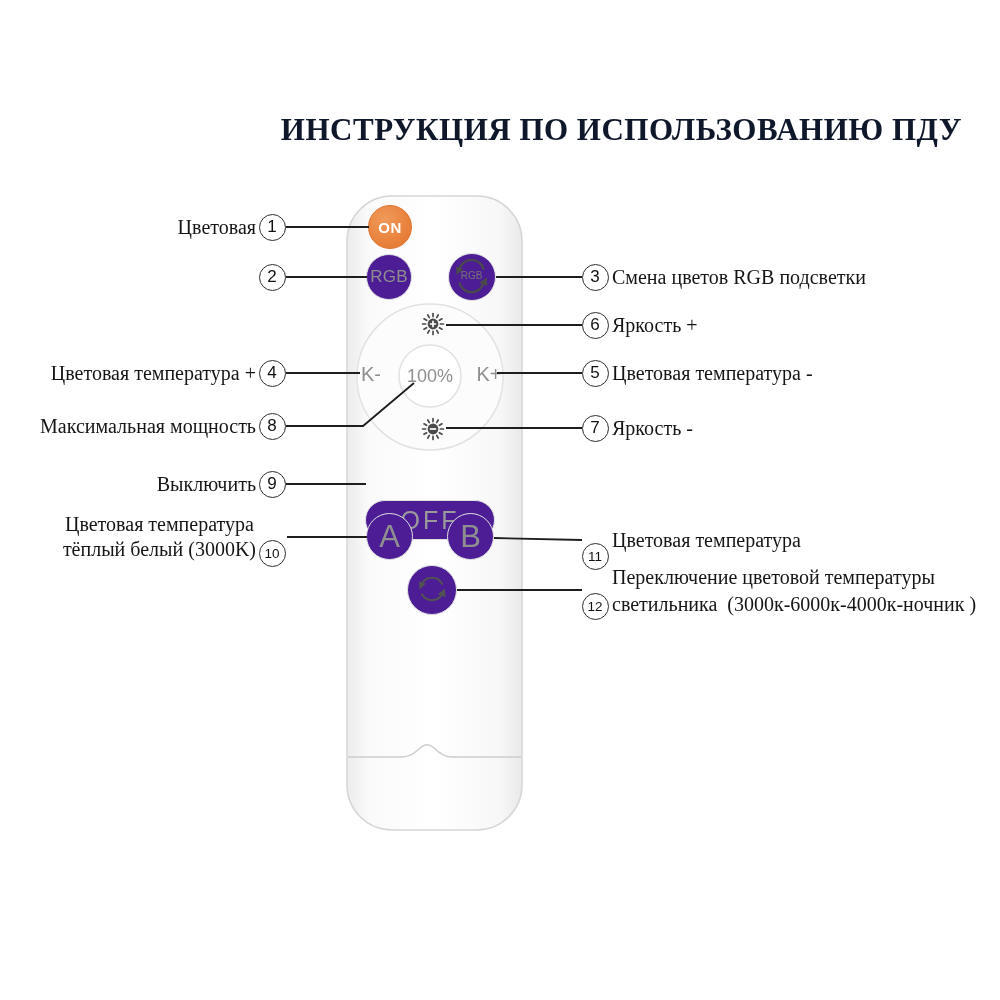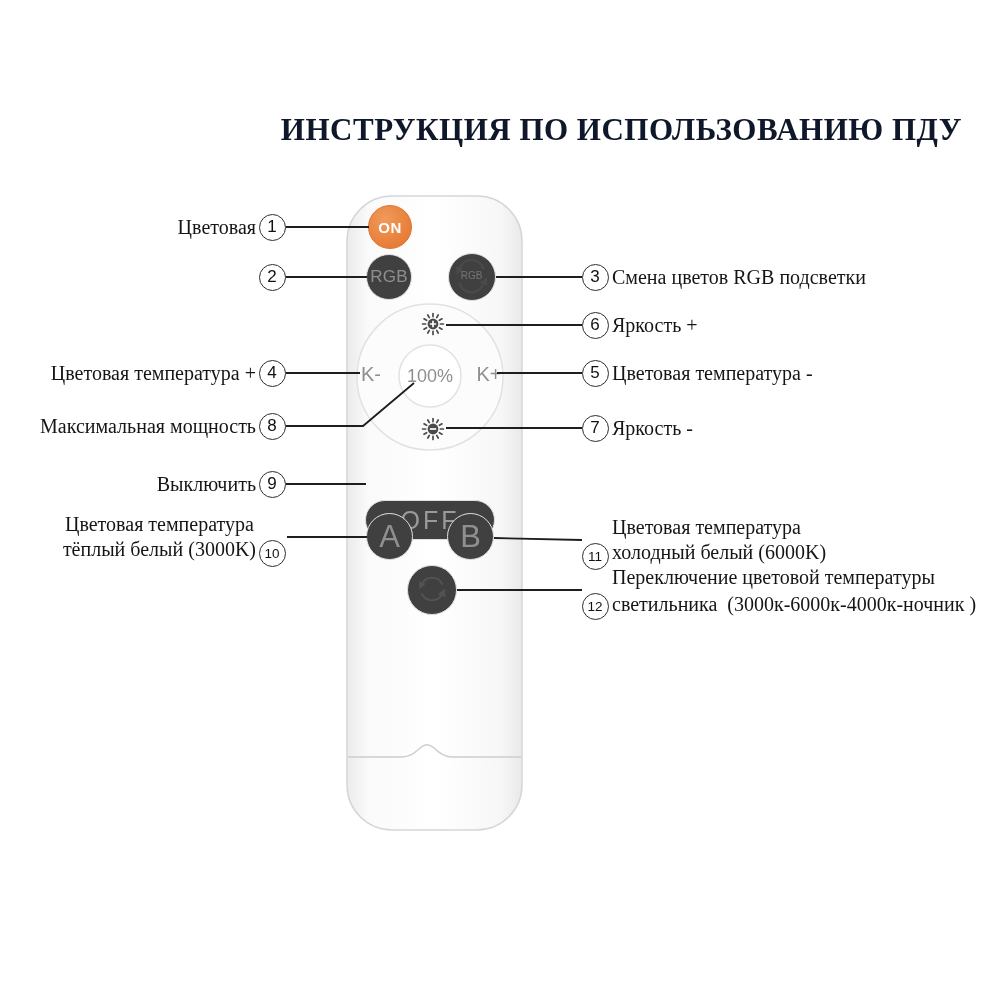--- a/index.html
+++ b/index.html
@@ -2,21 +2,21 @@
 <html><head>
 <meta charset="utf-8">
 <style>
   html,body{margin:0;padding:0;background:#ffffff;}
   #canvas{position:relative;width:1000px;height:1000px;background:#ffffff;overflow:hidden;
           font-family:"Liberation Serif",serif;color:#151515;}
   #title{position:absolute;top:112px;left:0;width:962px;text-align:right;
          font-size:31px;font-weight:600;letter-spacing:.5px;color:#0f172a;}
   svg.layer{position:absolute;left:0;top:0;pointer-events:none;}
   
-  .btn{position:absolute;box-sizing:border-box;background:#404040;border:1.5px solid #e0e0e0;
+  .btn{position:absolute;box-sizing:border-box;background:#4c1d95;border:1.5px solid #e0e0e0;
        border-radius:50%;display:flex;align-items:center;justify-content:center;
        font-family:"Liberation Sans",sans-serif;color:#8f8f8f;}
   #btn-on{left:368px;top:205px;width:44px;height:44px;border:1px solid #de7530;
           background:radial-gradient(circle at 38% 32%,#f09a5a,#e8813c 62%,#e07430);
           color:#ffffff;font-size:15px;font-weight:bold;letter-spacing:.5px;}
   #btn-rgb{left:366px;top:254px;width:46px;height:46px;font-size:17px;letter-spacing:.3px;}
   #btn-rgbcycle{left:448px;top:253px;width:48px;height:48px;}
   #btn-off{left:365px;top:463px;width:130px;height:40px;border-radius:20px;
            font-size:25px;letter-spacing:3px;color:#9a9a9a;margin-top:37px;}
   #btn-a{left:366px;top:513px;width:47px;height:47px;font-size:31px;}
@@ -190,20 +190,19 @@
   <div class="label r" style="top:373px">
     <span>Цветовая температура -</span>
       <span></span>
   </div>
   <div class="label r" style="top:428px">
     <span>Яркость -</span>
       <span></span>
   </div>
   <div class="label r" style="top:540px">
     <span>Цветовая температура</span>
-      <span>холодный белый (6000K)</span>
   </div>
   <div class="label r" style="top:591px;line-height:27px">
     <span>Переключение цветовой температуры</span>
       <span>светильника  (3000к-6000к-4000к-ночник )</span>
   </div>
 
 </div>
 
 </body></html>

